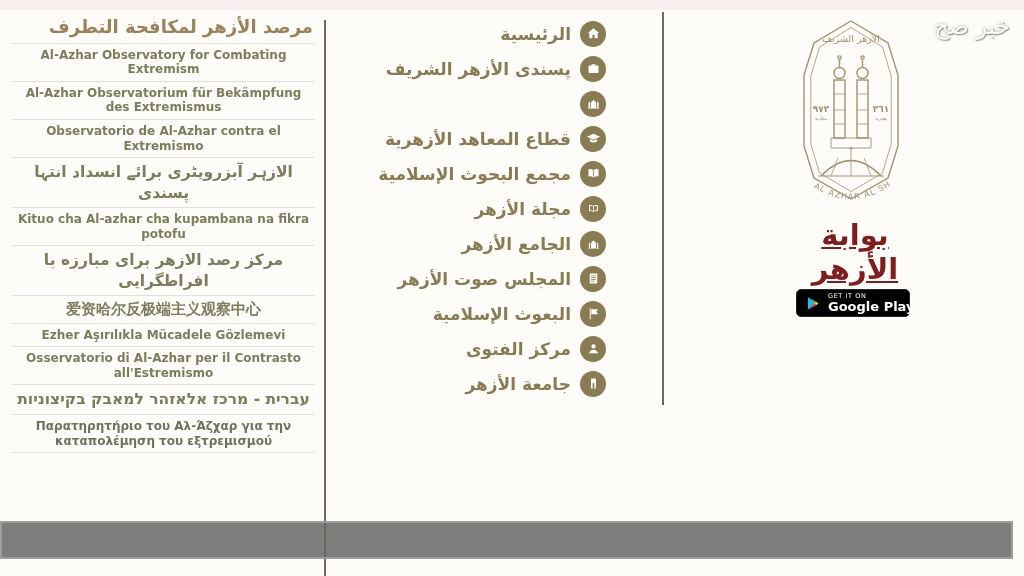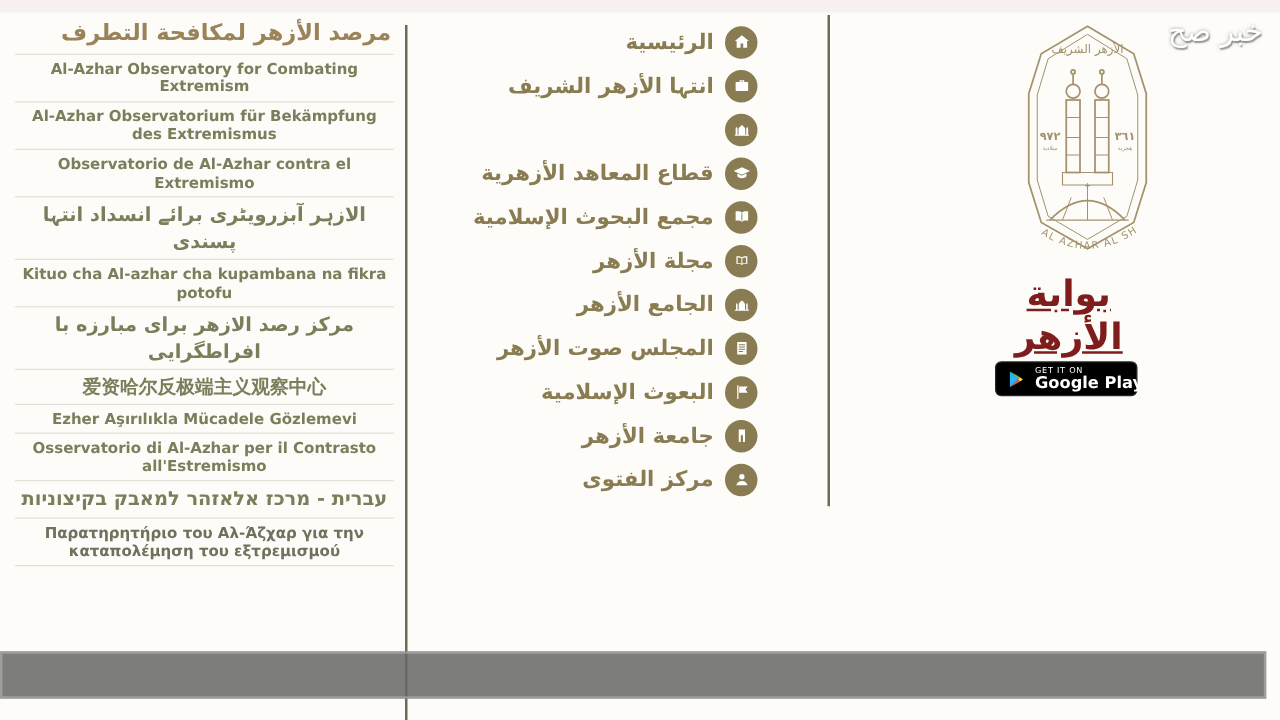--- a/index.html
+++ b/index.html
@@ -32,21 +32,21 @@
     display:flex;align-items:center;gap:9px;height:35px;
     color:#8a7c52;font-weight:bold;font-size:17px;cursor:pointer;
   }
   .micon{
     width:26px;height:26px;border-radius:50%;background:#8a7c52;
     display:flex;align-items:center;justify-content:center;flex:0 0 auto;
   }
   .micon svg{width:15px;height:15px;fill:#fff;stroke:none;}
 
   
-  .logo-wrap{position:absolute;left:810px;top:18px;width:120px;height:200px;}
+  .logo-wrap{position:absolute;left:791px;top:18px;width:120px;height:200px;}
   .portal-callig{
     position:absolute;left:780px;top:218px;width:150px;text-align:center;
     font-size:29px;font-weight:bold;color:#7f1d1d;direction:rtl;text-decoration:underline;
   }
   .gp-badge{
     position:absolute;left:796px;top:289px;width:114px;height:28px;
     background:#000;border-radius:5px;border:1px solid #262626;
     display:flex;align-items:center;gap:7px;padding:0 9px;box-sizing:border-box;
     color:#fff;cursor:pointer;
   }
@@ -98,21 +98,21 @@
         </svg>
     </span>
     <span>الرئيسية</span>
   </div>
   <div class="menu-item">
     <span class="micon">
       <svg viewBox="0 0 24 24">
           <path d="M9 5h6v2.2h4.2c.5 0 .8.4.8.8v10c0 .6-.4 1-1 1H5c-.6 0-1-.4-1-1V8c0-.4.3-.8.8-.8H9V5zm1.6 2.2h2.8V6.6h-2.8v.6z"></path>
         </svg>
     </span>
-    <span>انتہا الأزهر الشريف</span>
+    <span>پسندی الأزهر الشريف</span>
   </div>
   <div class="menu-item">
     <span class="micon">
       <svg viewBox="0 0 24 24">
           <path d="M4 19v-8l1.2-2.5L6.4 11v8H4zm13.6 0v-8l1.2-2.5L20 11v8h-2.4zM12 6.5c-2.6 2.2-4.3 3.6-4.3 5.5v7h8.6v-7c0-1.9-1.7-3.3-4.3-5.5zM3 19h18v1H3z"></path>
         </svg>
     </span>
   </div>
   <div class="menu-item">
     <span class="micon">
@@ -160,34 +160,34 @@
     <span class="micon">
       <svg viewBox="0 0 24 24">
           <path d="M6 3.5h1.6V21H6zM8.5 5h11l-3 4 3 4h-11z"></path>
         </svg>
     </span>
     <span>البعوث الإسلامية</span>
   </div>
   <div class="menu-item">
     <span class="micon">
       <svg viewBox="0 0 24 24">
+          <circle cx="12" cy="8.6" r="3.4"></circle>
+          <path d="M4.8 19.5c.9-3.4 3.7-5.4 7.2-5.4s6.3 2 7.2 5.4z"></path>
+        </svg>
+    </span>
+    <span>مركز الفتوى</span>
+  </div>
+  <div class="menu-item">
+    <span class="micon">
+      <svg viewBox="0 0 24 24">
           <path d="M8 4h8v16H8z"></path>
           <path d="M10.6 13c0-1 .6-1.9 1.4-2.5.8.6 1.4 1.5 1.4 2.5v7h-2.8v-7z" fill="#8a7c52"></path>
         </svg>
     </span>
     <span>جامعة الأزهر</span>
-  </div>
-  <div class="menu-item">
-    <span class="micon">
-      <svg viewBox="0 0 24 24">
-          <circle cx="12" cy="8.6" r="3.4"></circle>
-          <path d="M4.8 19.5c.9-3.4 3.7-5.4 7.2-5.4s6.3 2 7.2 5.4z"></path>
-        </svg>
-    </span>
-    <span>مركز الفتوى</span>
   </div>
 </nav>
 
 <div class="logo-wrap">
   <svg viewBox="0 0 120 196" width="120" height="196">
     <g fill="none" stroke="#a3926d" stroke-width="1.4">
       <path d="M60 3 97 25l10 32v71l-10 32-37 21-37-21-10-32V57l10-32z"></path>
       <path d="M60 9.5 91.5 29l8.7 29v68l-8.7 29L60 173.5 28.5 155l-8.7-29V58l8.7-29z" stroke-width="0.8"></path>
 
       <rect x="43" y="62" width="11" height="58"></rect>

